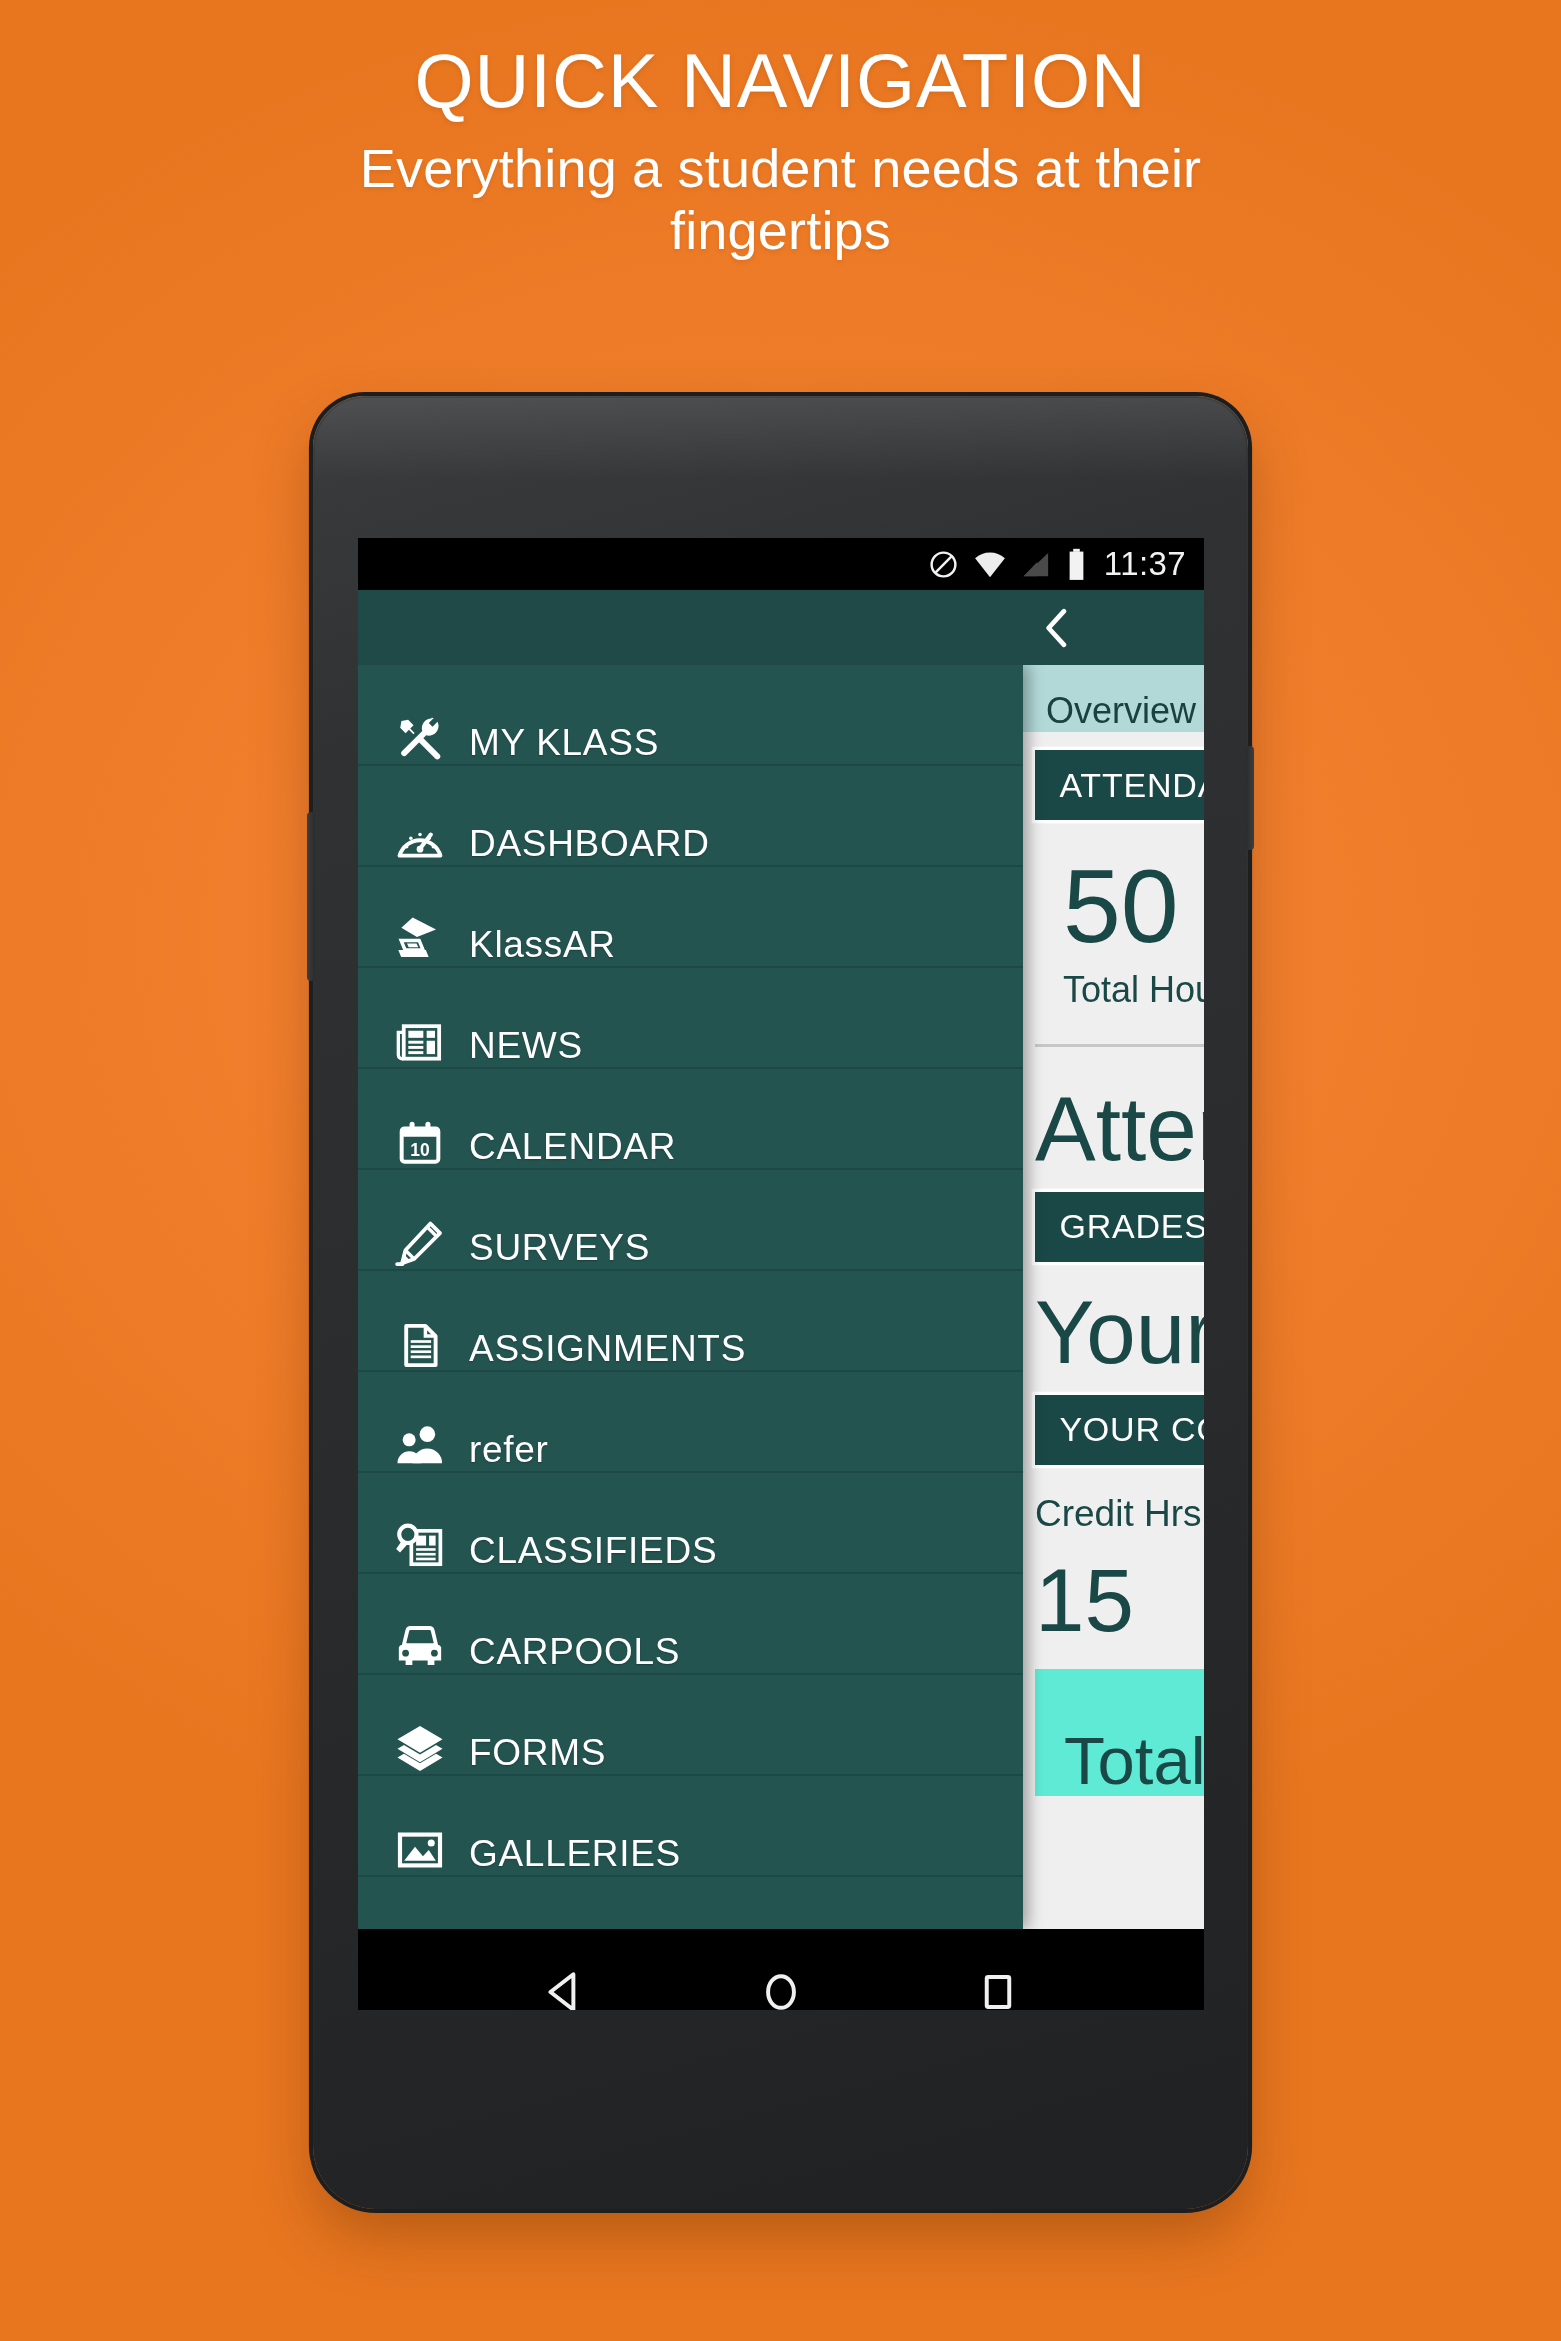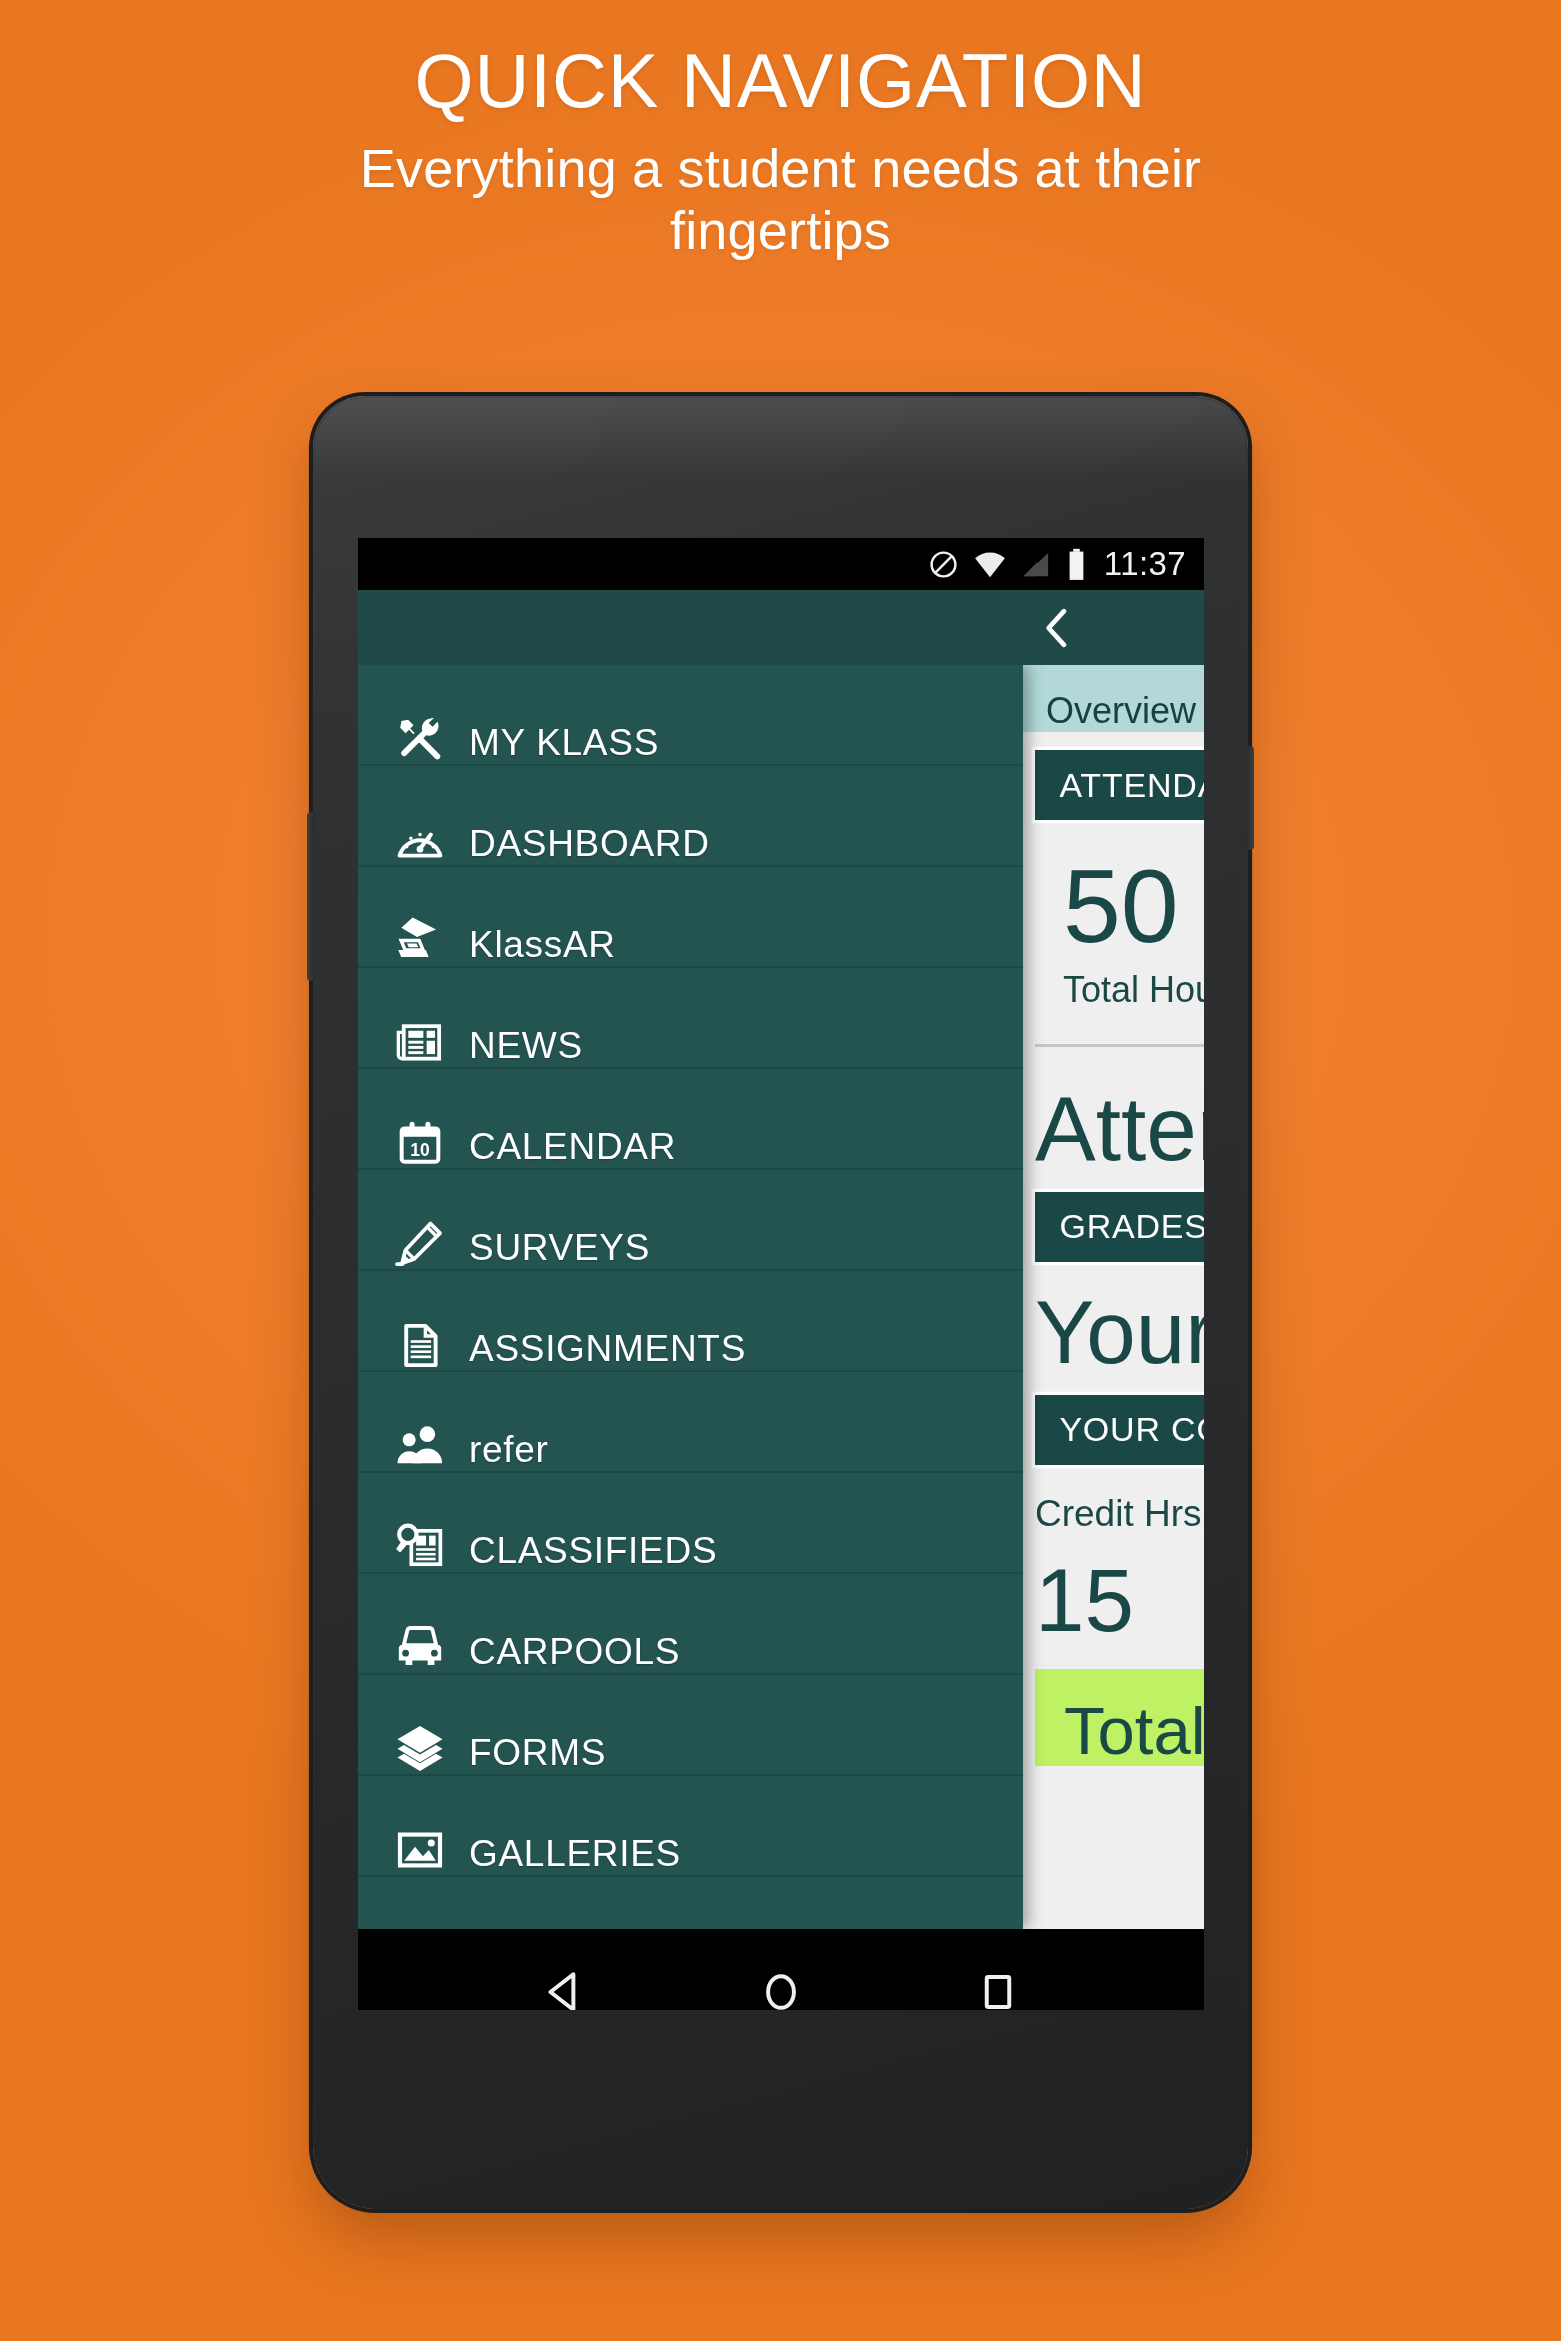--- a/index.html
+++ b/index.html
@@ -238,22 +238,22 @@
   }
   .num15 {
     color: #1A4846;
     font-size: 89px;
     line-height: 1;
     margin: 21px 0 0 18px;
     font-weight: 400;
   }
   .total-strip {
     margin: 24.4px 0 0 18px;
-    background: #bef264;
-    height: 97px;
+    background: #5eead4;
+    height: 127px;
     display: flex;
     align-items: flex-end;
     padding-left: 29px;
   }
   .total-strip span {
     color: #1A4846;
     font-size: 67px;
     line-height: 1.05;
     white-space: nowrap;
   }

